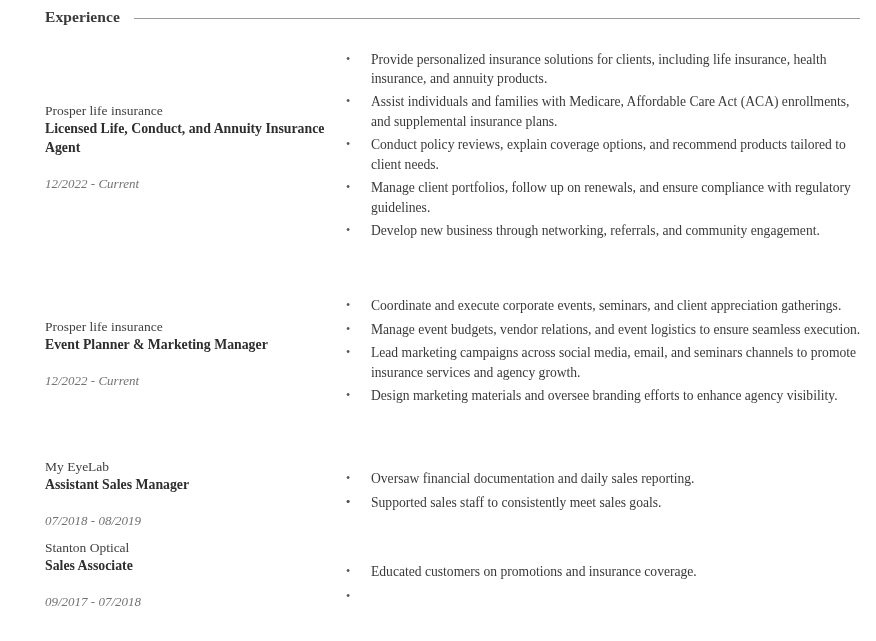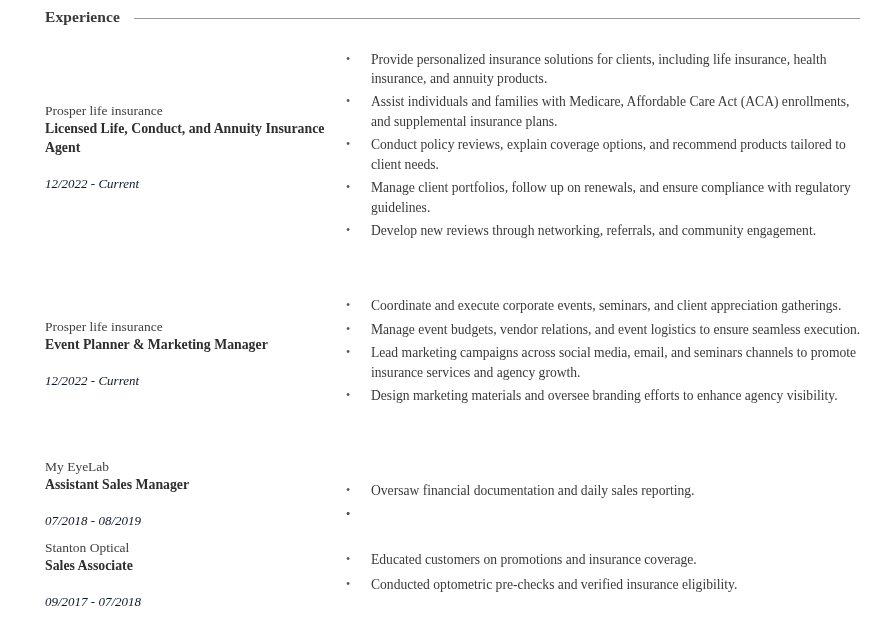--- a/index.html
+++ b/index.html
@@ -68,21 +68,21 @@
   .role {
     font-size: 13.8px;
     font-weight: bold;
     color: #2e2e2e;
     line-height: 19px;
     font-family: "Liberation Serif", serif;
   }
   .dates {
     font-size: 13px;
     font-style: italic;
-    color: #0f172a;
+    color: #737373;
     line-height: 18px;
     margin-top: 18px;
     font-family: "Liberation Serif", serif;
   }
   .job-right {
     flex: 1 1 auto;
     padding-top: 10px;
     padding-left: 8px;
     box-sizing: border-box;
   }
@@ -139,21 +139,21 @@
         <div class="company">Prosper life insurance</div>
         <div class="role">Licensed Life, Conduct, and Annuity Insurance Agent</div>
         <div class="dates">12/2022 - Current</div>
       </div>
       <div class="job-right">
         <ul class="bullets">
           <li><span class="dot">•</span><span>Provide personalized insurance solutions for clients, including life insurance, health insurance, and annuity products.</span></li>
           <li><span class="dot">•</span><span>Assist individuals and families with Medicare, Affordable Care Act (ACA) enrollments, and supplemental insurance plans.</span></li>
           <li><span class="dot">•</span><span>Conduct policy reviews, explain coverage options, and recommend products tailored to client needs.</span></li>
           <li><span class="dot">•</span><span>Manage client portfolios, follow up on renewals, and ensure compliance with regulatory guidelines.</span></li>
-          <li><span class="dot">•</span><span>Develop new reviews through networking, referrals, and community engagement.</span></li>
+          <li><span class="dot">•</span><span>Develop new business through networking, referrals, and community engagement.</span></li>
         </ul>
       </div>
     </div>
 
     <div class="job j1">
       <div class="job-left">
         <div class="company">Prosper life insurance</div>
         <div class="role">Event Planner &amp; Marketing Manager</div>
         <div class="dates">12/2022 - Current</div>
       </div>
@@ -170,33 +170,33 @@
     <div class="job j2">
       <div class="job-left">
         <div class="company">My EyeLab</div>
         <div class="role">Assistant Sales Manager</div>
         <div class="dates">07/2018 - 08/2019</div>
       </div>
       <div class="job-right">
         <ul class="bullets">
           <li><span class="dot">•</span><span>Oversaw financial documentation and daily sales reporting.</span></li>
           <li><span class="dot">•</span></li>
-          <li><span class="dot">•</span></li>
+          <li><span class="dot">•</span><span>Supported sales staff to consistently meet sales goals.</span></li>
         </ul>
       </div>
     </div>
 
     <div class="job j3">
       <div class="job-left">
         <div class="company">Stanton Optical</div>
         <div class="role">Sales Associate</div>
         <div class="dates">09/2017 - 07/2018</div>
       </div>
       <div class="job-right">
         <ul class="bullets">
           <li><span class="dot">•</span><span>Educated customers on promotions and insurance coverage.</span></li>
-          <li><span class="dot">•</span><span>Conducted optometric pre-checks and verified insurance eligibility.</span></li>
+          <li><span class="dot">•</span></li>
         </ul>
       </div>
     </div>
 
   </div>
 </div>
 
 </body></html>

